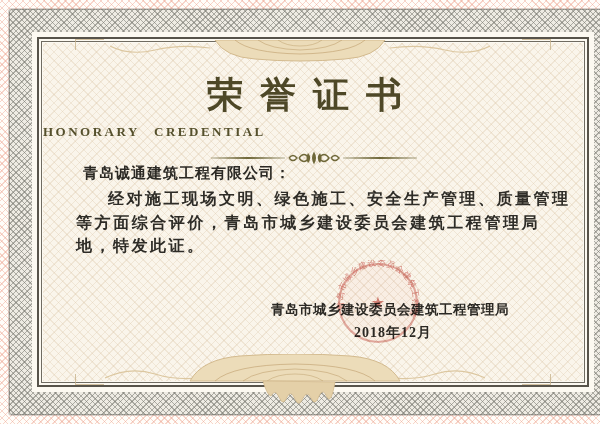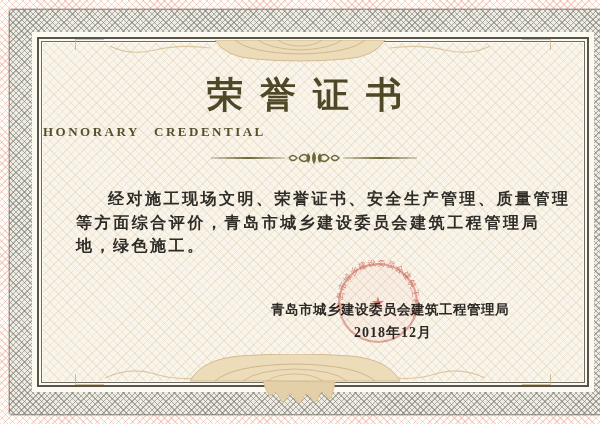--- a/index.html
+++ b/index.html
@@ -161,25 +161,26 @@
         </g>
         <g fill="#6e6738">
           <path d="M27,0.5 q4,6.5 0,13 q-4,-6.5 0,-13"></path>
           <path d="M21,2 q4.5,5 0,10 q-3,-5 0,-10"></path>
           <path d="M33,2 q-4.5,5 0,10 q3,-5 0,-10"></path>
         </g>
       </svg>
       <div class="line"></div>
     </div>
 
+    <div class="greeting">青岛诚通建筑工程有限公司：</div>
 
     <div class="body-text">
-      <div class="body-line indent">经对施工现场文明、荣誉证书、安全生产管理、质量管理</div>
+      <div class="body-line indent">经对施工现场文明、绿色施工、安全生产管理、质量管理</div>
       <div class="body-line">等方面综合评价，青岛市城乡建设委员会建筑工程管理局</div>
-      <div class="body-line last">地，绿色施工。</div>
+      <div class="body-line last">地，特发此证。</div>
     </div>
 
     <div class="issuer">青岛市城乡建设委员会建筑工程管理局</div>
     <div class="issue-date">2018年12月</div>
 
     <svg class="seal" viewBox="0 0 86 86">
       <defs>
         <path id="sealArc" d="M 10,52 A 35,35 0 1 1 76,52" fill="none"></path>
       </defs>
       <circle cx="43" cy="43" r="39" fill="rgba(222,120,105,0.06)" stroke="rgba(201,83,74,0.55)" stroke-width="2.2"></circle>

